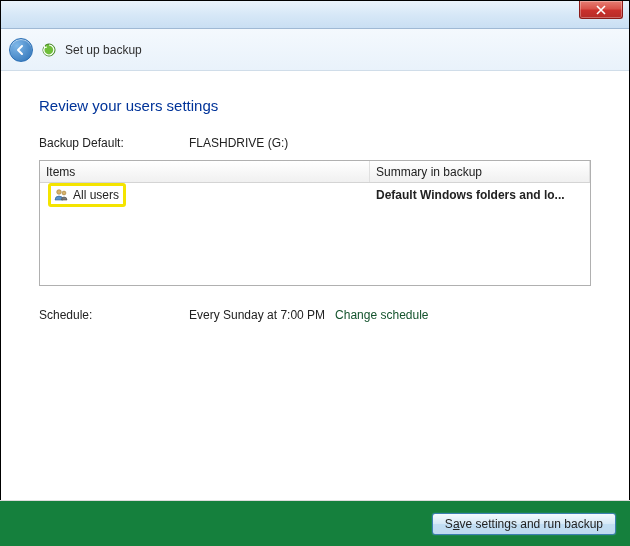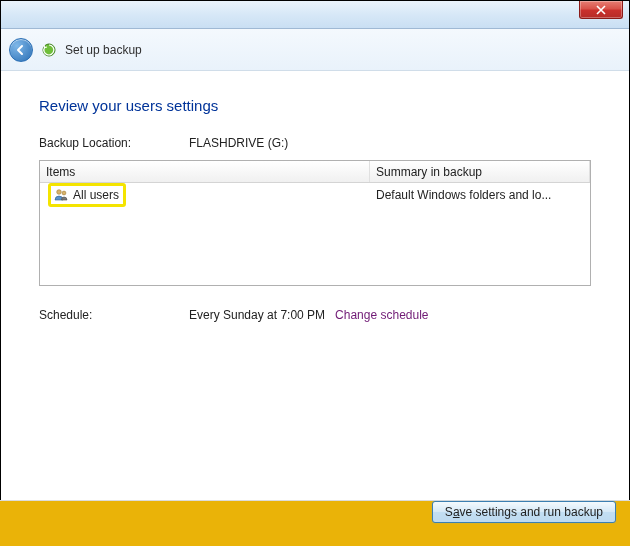--- a/index.html
+++ b/index.html
@@ -106,47 +106,48 @@
     padding: 0 2px;
   }
   .listview-row .cell {
     padding: 0 4px;
     font-size:12px;
     color:#222;
     display:flex; align-items:center; gap:4px;
     white-space:nowrap; overflow:hidden; text-overflow:ellipsis;
   }
   .cell1 { width:330px; }
-  .cell2 { flex:1; }
+  .cell2 { flex:1;font-weight:bold; }
   .highlight-box {
     border: 3px solid #f4e400;
     border-radius: 3px;
     padding: 1px 4px 1px 2px;
     display:inline-flex;
     align-items:center;
     gap:4px;
     margin-left:2px;
   }
   .users-icon {
     width:16px; height:16px;
   }
   .sched-row {
     display:flex;
     color:#222;
   }
   .sched-label { width:150px; }
-  .link { color:#701a75; cursor:pointer; }
+  .link { color:#14532d; cursor:pointer; }
   .footer {
     position:absolute;
     bottom:0; left:0; right:0;
     height:46px;
-    background:#eab308;
+    background:#15803d;
     border-top:1px solid #dcdcdc;
     display:flex;
     justify-content:flex-end;
+    align-items:center;
     padding: 0 14px;
     gap:8px;
   }
   .btn {
     height:22px;
     padding: 0 12px;
     font-size:12px;
     font-family:inherit;
     border:1px solid #8a8a8a;
     border-radius:3px;
@@ -185,21 +186,21 @@
         <path d="M3 3 L3.5 5.5 L6 5" stroke="#fff" stroke-width="1.2" fill="none"></path>
       </svg>
   </div>
   <span class="header-title">Set up backup</span>
 </div>
 
 <div class="content">
   <div class="page-heading">Review your users settings</div>
 
   <div class="field-row">
-    <span class="field-label">Backup Location:</span>
+    <span class="field-label">Backup Default:</span>
     <span>FLASHDRIVE (G:)</span>
   </div>
 
 
   <div class="listview">
     <div class="listview-header">
       <div class="col col1">Items</div>
       <div class="col col2">Summary in backup</div>
     </div>
     <div class="listview-row">

